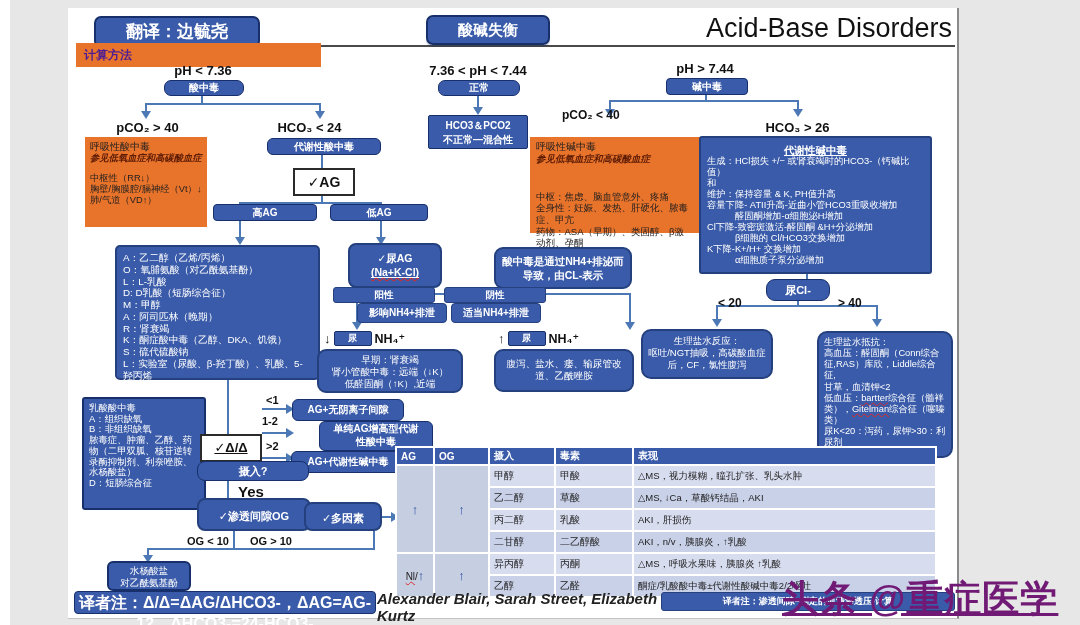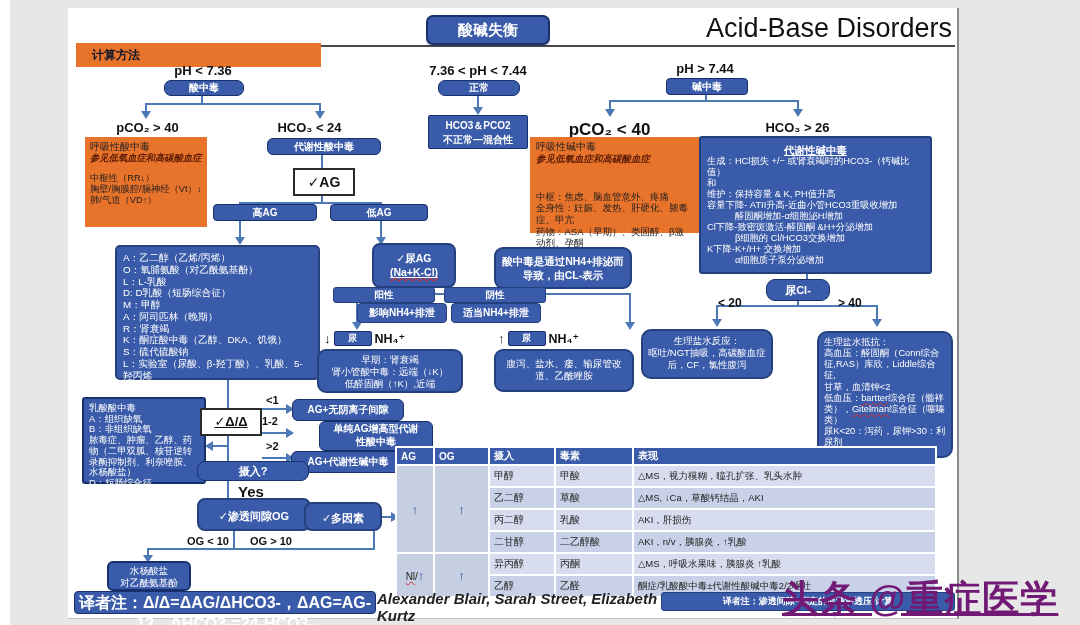--- a/index.html
+++ b/index.html
@@ -97,23 +97,24 @@
 
   <div class="abs vl" style="left:806px;top:273px;width:2px;height:6px;"></div>
   <div class="abs vl" style="left:797px;top:299px;width:2px;height:7px;"></div>
   <div class="abs hl" style="left:716px;top:305px;width:162px;height:2px;"></div>
   <div class="abs vl" style="left:716px;top:305px;width:2px;height:15px;"></div>
   <div class="abs ad" style="left:712px;top:319px;"></div>
   <div class="abs vl" style="left:876px;top:305px;width:2px;height:15px;"></div>
   <div class="abs ad" style="left:872px;top:319px;"></div>
 
   <div class="abs hl" style="left:76px;top:45px;width:879px;height:2px;background:#4a4a4a;"></div>
+  <div class="abs badge" style="left:94px;top:16px;width:162px;height:28px;line-height:28px;font-size:17px;">翻译：边毓尧</div>
   <div class="abs badge" style="left:426px;top:15px;width:120px;height:26px;line-height:26px;font-size:15px;">酸碱失衡</div>
   <div class="abs" style="left:688px;top:13px;width:264px;font-size:27px;color:#111;text-align:right;">Acid-Base Disorders</div>
-  <div class="abs obox" style="left:76px;top:43px;width:245px;height:24px;line-height:24px;padding-left:16px;font-size:12px;font-weight:bold;color:#0f172a;box-sizing:border-box;">计算方法</div>
+  <div class="abs obox" style="left:76px;top:43px;width:245px;height:24px;line-height:24px;padding-left:8px;font-size:12px;font-weight:bold;color:#4c1d95;box-sizing:border-box;">计算方法</div>
 
   <div class="abs lbl" style="left:150px;top:63px;width:106px;font-size:13px;text-align:center;">pH &lt; 7.36</div>
   <div class="abs pill" style="left:164px;top:80px;width:78px;height:14px;line-height:14px;">酸中毒</div>
 
   <div class="abs lbl" style="left:100px;top:120px;width:95px;font-size:13px;text-align:center;">pCO₂ &gt; 40</div>
   <div class="abs obox" style="left:85px;top:137px;width:122px;height:90px;padding:4px 5px;box-sizing:border-box;font-size:9.3px;line-height:1.22;">
     <div style="font-size:10px;">呼吸性酸中毒</div>
     <div class="ref" style="font-size:9.3px;">参见低氧血症和高碳酸血症</div>
     <div class="pre" style="margin-top:8px;">中枢性（RR↓）
 胸壁/胸膜腔/膈神经（Vt）↓
@@ -131,21 +132,21 @@
 L：L-乳酸
 D: D乳酸（短肠综合征）
 M：甲醇
 A：阿司匹林（晚期）
 R：肾衰竭
 K：酮症酸中毒（乙醇、DKA、饥饿）
 S：硫代硫酸钠
 L：实验室（尿酸、β-羟丁酸）、乳酸、5-羟丙烯
 酸</div>
 
-  <div class="abs bbox" style="left:372px;top:243px;width:84px;height:45px;box-sizing:border-box;text-align:center;font-size:10.5px;font-weight:bold;padding-top:7px;">
+  <div class="abs bbox" style="left:348px;top:243px;width:94px;height:45px;box-sizing:border-box;text-align:center;font-size:10.5px;font-weight:bold;padding-top:7px;">
     <div>✓尿AG</div>
     <div><span class="u"><span class="wavy">(Na+K-Cl)</span></span></div>
   </div>
   <div class="abs bbox pre" style="left:494px;top:247px;width:138px;height:42px;box-sizing:border-box;text-align:center;font-size:10.5px;font-weight:bold;padding-top:6px;border-radius:9px;">酸中毒是通过NH4+排泌而
 导致，由CL-表示</div>
 
   <div class="abs bar" style="left:333px;top:287px;width:100px;height:14px;line-height:14px;">阳性</div>
   <div class="abs bar" style="left:444px;top:287px;width:100px;height:14px;line-height:14px;">阴性</div>
   <div class="abs bar" style="left:357px;top:303px;width:88px;height:18px;line-height:18px;border-radius:4px;font-size:10px;">影响NH4+排泄</div>
   <div class="abs bar" style="left:451px;top:303px;width:88px;height:18px;line-height:18px;border-radius:4px;font-size:10px;">适当NH4+排泄</div>
@@ -160,30 +161,30 @@
 低醛固酮（↑K）,近端</div>
 
   <div class="abs nh4row" style="left:498px;top:331px;">
     <span class="nh-arrow">↑</span>
     <span class="nh-pill">尿</span>
     <span class="nh-txt">NH₄⁺</span>
   </div>
   <div class="abs bbox pre" style="left:494px;top:349px;width:140px;height:43px;box-sizing:border-box;text-align:center;font-size:9.6px;line-height:1.25;padding-top:7px;border-radius:9px;">腹泻、盐水、瘘、输尿管改
 道、乙酰唑胺</div>
 
-  <div class="abs bbox pre" style="left:82px;top:397px;width:124px;height:87px;padding:4px 5px;box-sizing:border-box;font-size:9.4px;line-height:1.14;border-radius:3px;border:2px solid #17306b;">乳酸酸中毒
+  <div class="abs bbox pre" style="left:82px;top:397px;width:124px;height:113px;padding:4px 5px;box-sizing:border-box;font-size:9.4px;line-height:1.14;border-radius:3px;border:2px solid #17306b;">乳酸酸中毒
 A：组织缺氧
 B：非组织缺氧
 脓毒症、肿瘤、乙醇、药
 物（二甲双胍、核苷逆转
 录酶抑制剂、利奈唑胺、
 水杨酸盐）
 D：短肠综合征</div>
 
-  <div class="abs wbox" style="left:200px;top:408px;width:58px;height:24px;line-height:24px;font-size:13px;text-decoration:underline;">✓Δ/Δ</div>
+  <div class="abs wbox" style="left:200px;top:434px;width:58px;height:24px;line-height:24px;font-size:13px;text-decoration:underline;">✓Δ/Δ</div>
   <div class="abs lbl" style="left:266px;top:394px;font-size:11px;">&lt;1</div>
   <div class="abs lbl" style="left:262px;top:415px;font-size:11px;">1-2</div>
   <div class="abs lbl" style="left:266px;top:440px;font-size:11px;">&gt;2</div>
   <div class="abs bar" style="left:292px;top:399px;width:110px;height:20px;line-height:20px;border-radius:6px;font-size:10px;border:1.5px solid #17306b;">AG+无阴离子间隙</div>
   <div class="abs bar pre" style="left:291px;top:421px;width:112px;height:28px;border-radius:6px;font-size:10px;line-height:1.3;border:1.5px solid #17306b;margin-left:28px;">单纯AG增高型代谢
 性酸中毒</div>
   <div class="abs bar" style="left:291px;top:451px;width:112px;height:20px;line-height:20px;border-radius:6px;font-size:10px;border:1.5px solid #17306b;">AG+代谢性碱中毒</div>
 
   <div class="abs bar" style="left:197px;top:461px;width:110px;height:18px;line-height:18px;border-radius:8px;font-size:11px;border:1.5px solid #17306b;">摄入?</div>
   <div class="abs lbl" style="left:238px;top:483px;font-size:15px;text-align:center;">Yes</div>
@@ -195,21 +196,21 @@
 对乙酰氨基酚</div>
 
   <div class="abs lbl" style="left:420px;top:63px;width:116px;font-size:13px;text-align:center;">7.36 &lt; pH &lt; 7.44</div>
   <div class="abs pill" style="left:438px;top:80px;width:80px;height:14px;line-height:14px;">正常</div>
   <div class="abs bar pre" style="left:428px;top:115px;width:100px;height:34px;font-size:10px;line-height:1.4;padding-top:3px;box-sizing:border-box;border-radius:2px;border:1.5px solid #17306b;">HCO3＆PCO2
 不正常—混合性</div>
 
   <div class="abs lbl" style="left:655px;top:61px;width:100px;font-size:13px;text-align:center;">pH &gt; 7.44</div>
   <div class="abs pill" style="left:666px;top:78px;width:80px;height:15px;line-height:15px;border-radius:4px;">碱中毒</div>
 
-  <div class="abs lbl" style="left:562px;top:120px;width:95px;font-size:17px;text-align:center;">pCO₂ &lt; 40</div>
+  <div class="abs lbl" style="left:562px;top:108px;width:95px;font-size:12px;text-align:left;">pCO₂ &lt; 40</div>
   <div class="abs obox" style="left:530px;top:137px;width:172px;height:96px;padding:4px 6px;box-sizing:border-box;font-size:9.5px;line-height:1.22;">
     <div style="font-size:10px;">呼吸性碱中毒</div>
     <div class="ref" style="font-size:9.5px;">参见低氧血症和高碳酸血症</div>
     <div class="pre" style="margin-top:26px;">中枢：焦虑、脑血管意外、疼痛
 全身性：妊娠、发热、肝硬化、脓毒
 症、甲亢
 药物：ASA（早期）、类固醇、β激
 动剂、孕酮</div>
   </div>
 

